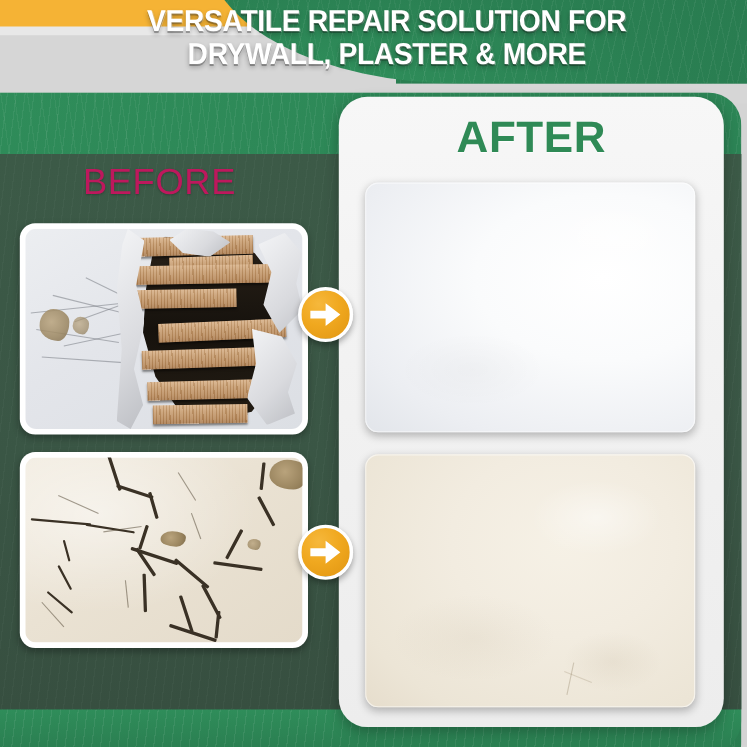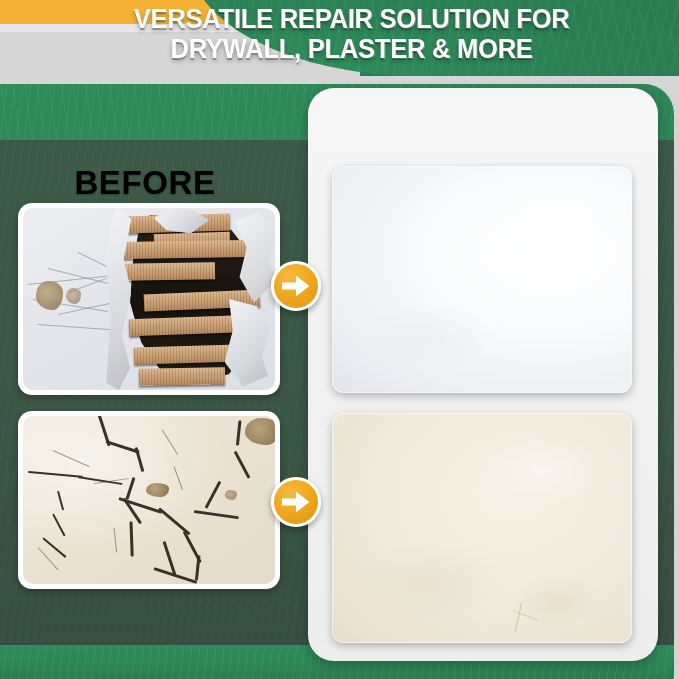--- a/index.html
+++ b/index.html
@@ -113,26 +113,26 @@
     width:708px; height:505px;
     background:
       repeating-linear-gradient(97deg, rgba(255,255,255,0.028) 0px, rgba(255,255,255,0.028) 1px, rgba(255,255,255,0) 1px, rgba(255,255,255,0) 8px),
       linear-gradient(180deg, #3c5a47 0%, #3a5645 55%, #374f40 100%);
     z-index:4;
   }
 
   
   .before-label {
     position:absolute;
-    left:0; top:164px;
+    left:0; top:146px;
     width:290px;
     text-align:center;
-    color:#000000;
+    color:#be185d;
     font-size:33px;
-    font-weight:bold;
+    font-weight:normal;
     letter-spacing:0.6px;
     z-index:8;
     text-shadow:0 1px 2px rgba(0,0,0,0.25);
     font-family:"Liberation Sans", sans-serif;
   }
 
   .photo-frame {
     position:absolute;
     background:#ffffff;
     border-radius:14px;
@@ -388,20 +388,21 @@
         <div class="pl-hair" style="left:6%;  top:78%; width:12%; transform:rotate(48deg);"></div>
         <div class="pl-hair" style="left:36%; top:66%; width:10%; transform:rotate(84deg);"></div>
         <div class="pl-chip" style="left:88%; top:1%;  width:14%; height:16%;"></div>
         <div class="pl-chip" style="left:49%; top:40%; width:9%;  height:8%;"></div>
         <div class="pl-chip" style="left:80%; top:44%; width:5%;  height:6%; opacity:.8;"></div>
       </div>
     </div>
   </div>
 
   <div class="after-card"></div>
+  <div class="after-label">AFTER</div>
 
   <div class="after-photo" id="after-photo-1">
     <div class="wall-smudge" style="left:10%; top:60%; width:45%; height:30%; background:radial-gradient(ellipse,rgba(0,0,0,0.025) 0%,rgba(0,0,0,0) 70%);"></div>
     <div class="wall-smudge" style="left:55%; top:8%; width:40%; height:28%; background:radial-gradient(ellipse,rgba(255,255,255,0.55) 0%,rgba(255,255,255,0) 70%);"></div>
   </div>
 
   <div class="after-photo" id="after-photo-2">
     <div class="wall-smudge" style="left:8%; top:55%; width:50%; height:35%; background:radial-gradient(ellipse,rgba(150,130,95,0.07) 0%,rgba(0,0,0,0) 70%);"></div>
     <div class="wall-smudge" style="left:60%; top:70%; width:30%; height:24%; background:radial-gradient(ellipse,rgba(150,130,95,0.09) 0%,rgba(0,0,0,0) 70%);"></div>
     <div class="wall-smudge" style="left:50%; top:10%; width:40%; height:30%; background:radial-gradient(ellipse,rgba(255,255,255,0.45) 0%,rgba(255,255,255,0) 70%);"></div>

